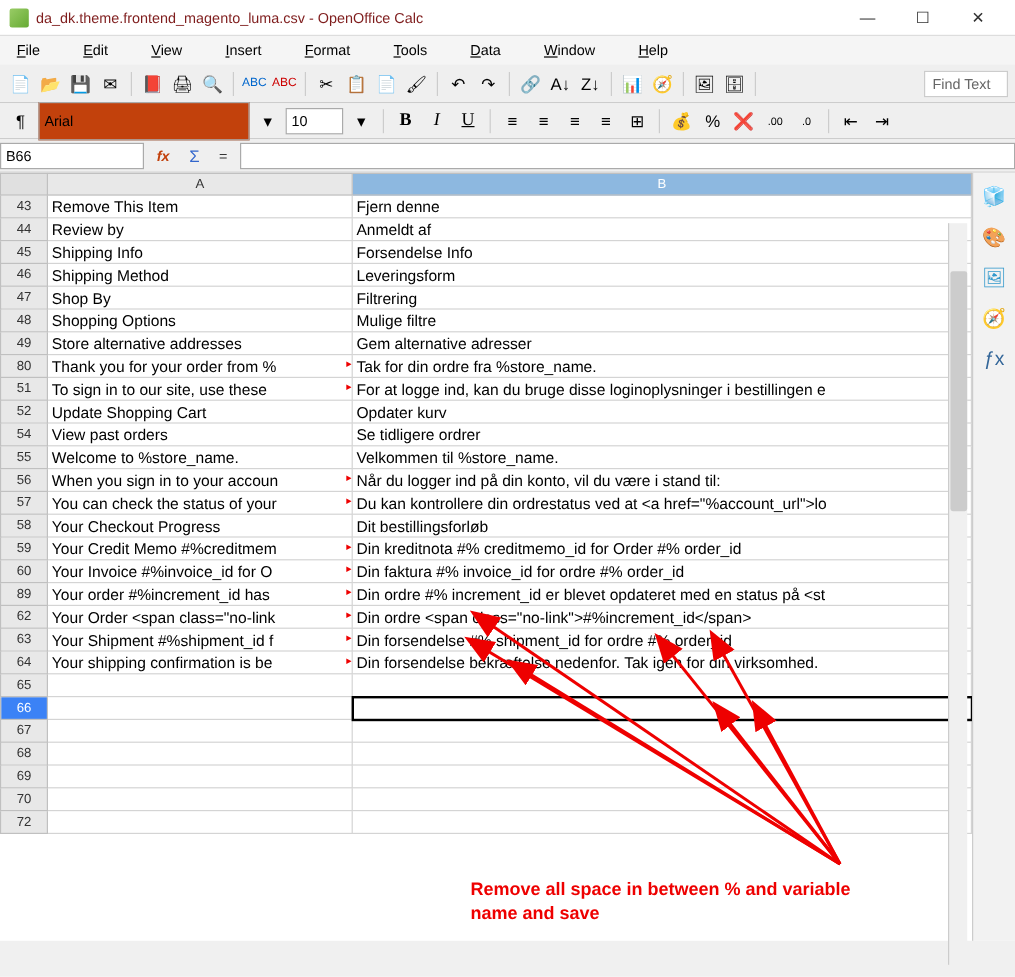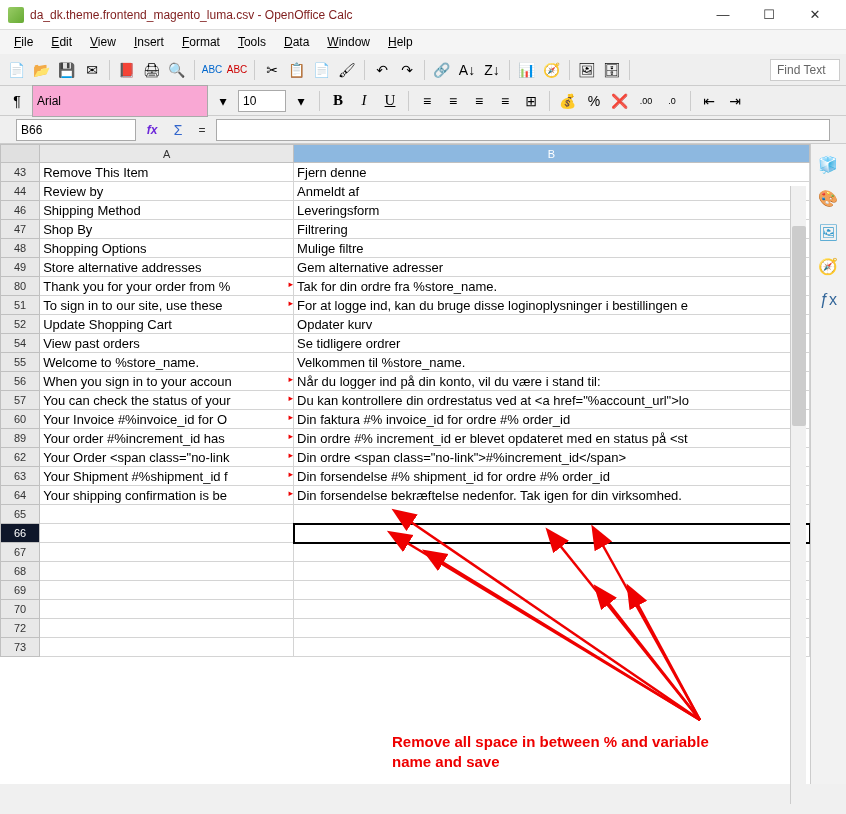--- a/index.html
+++ b/index.html
@@ -2,51 +2,51 @@
 <html><head>
 <meta charset="utf-8">
 <style>
 *{box-sizing:border-box;margin:0;padding:0;font-family:"Segoe UI",Tahoma,sans-serif;font-size:12px}
 body{background:#f0f0f0;width:846px;height:814px;overflow:hidden;position:relative}
 .titlebar{height:30px;background:#fff;display:flex;align-items:center;padding:0 8px;border-bottom:1px solid #ddd}
 .titlebar .icon{width:16px;height:16px;background:linear-gradient(135deg,#9c6 0%,#6a3 100%);border-radius:2px;margin-right:6px}
 .titlebar .title{flex:1;font-size:12px;color:#7f1d1d}
 .winctl{display:flex;gap:0}
 .winctl div{width:46px;height:30px;display:flex;align-items:center;justify-content:center;font-size:13px;color:#333;cursor:pointer}
-.menubar{height:24px;background:#f5f5f5;display:flex;align-items:center;padding:0 6px;gap:2px}
+.menubar{height:24px;background:#f5f5f5;display:flex;align-items:center;padding:0 6px;gap:20px}
 .menubar .menu{padding:2px 8px;font-size:12px;color:#000;cursor:pointer}
 .menubar .menu u{text-decoration:underline}
 .toolbar{height:32px;background:#efefef;border-bottom:1px solid #ccc;display:flex;align-items:center;padding:0 6px;gap:3px;overflow:hidden}
 .tbtn{width:22px;height:22px;display:flex;align-items:center;justify-content:center;border:1px solid transparent;border-radius:2px;cursor:pointer;font-size:14px}
 .tsep{width:1px;height:20px;background:#ccc;margin:0 3px}
 .findtext{border:1px solid #ccc;padding:3px 6px;font-size:12px;color:#666;background:#fff;width:70px}
 .toolbar2{height:30px;background:#efefef;border-bottom:1px solid #ccc;display:flex;align-items:center;padding:0 6px;gap:4px}
-.fontname{width:176px;height:32px;border:1px solid #aaa;padding:0 4px;background:#f9a8d4;font-size:12px}
+.fontname{width:176px;height:32px;border:1px solid #aaa;padding:0 4px;background:#c2410c;font-size:12px}
 .fontsize{width:48px;height:22px;border:1px solid #aaa;padding:0 4px;background:#fff;font-size:12px}
 .fmtbtn{width:22px;height:22px;display:flex;align-items:center;justify-content:center;cursor:pointer;font-family:serif}
 .fmtbtn.bold{font-weight:bold;font-size:15px}
 .fmtbtn.italic{font-style:italic;font-size:15px}
 .fmtbtn.underline{text-decoration:underline;font-size:15px}
-.formulabar{height:28px;background:#efefef;border-bottom:1px solid #ccc;display:flex;align-items:center;padding:0 16px;gap:6px}
+.formulabar{height:28px;background:#efefef;border-bottom:1px solid #ccc;display:flex;align-items:center;padding:0 0;gap:6px}
 .cellref{width:120px;height:22px;border:1px solid #aaa;padding:0 4px;background:#fff;font-size:12px}
-.fxbtn{width:20px;height:20px;display:flex;align-items:center;justify-content:center;font-style:italic;font-weight:bold;color:#6d28d9;cursor:pointer}
+.fxbtn{width:20px;height:20px;display:flex;align-items:center;justify-content:center;font-style:italic;font-weight:bold;color:#c2410c;cursor:pointer}
 .sigbtn{width:20px;height:20px;display:flex;align-items:center;justify-content:center;color:#36c;cursor:pointer;font-size:14px}
 .eqbtn{width:16px;height:20px;display:flex;align-items:center;justify-content:center;color:#333;cursor:pointer}
 .formulainput{flex:1;height:22px;border:1px solid #aaa;padding:0 4px;background:#fff}
 .sheetarea{display:flex;height:640px;background:#fff}
 .grid{flex:1;overflow:hidden;position:relative}
 table{border-collapse:collapse;width:100%}
 .colhdr th{background:#e8e8e8;border:1px solid #c0c0c0;font-weight:normal;font-size:11px;color:#333;height:18px;text-align:center}
 .colhdr th.sel{background:#8db8e0;color:#fff}
 .colhdr .corner{width:38px;background:#e0e0e0}
 .colhdr .colA{width:246px}
 .colhdr .colB{width:500px}
 tbody td{border:1px solid #d4d4d4;height:19px;padding:0 3px;font-size:13px;color:#000;white-space:nowrap;overflow:hidden}
 tbody .rowhdr{background:#e8e8e8;border:1px solid #c0c0c0;text-align:center;font-size:11px;color:#333;width:38px}
-tbody .rowhdr.sel{background:#0f172a;color:#fff}
+tbody .rowhdr.sel{background:#3b82f6;color:#fff}
 tbody tr.selrow td.cellsel{outline:2px solid #000;outline-offset:-1px}
 .sidepanel{width:36px;background:#f2f2f2;border-left:1px solid #ccc;display:flex;flex-direction:column;align-items:center;padding-top:8px;gap:10px}
 .sideicon{width:24px;height:24px;display:flex;align-items:center;justify-content:center;font-size:16px;cursor:pointer;border-radius:3px}
 .annot{position:absolute;color:#e00;font-size:15px;font-weight:bold;pointer-events:none;line-height:1.3}
 .arrow{position:absolute;pointer-events:none}
 .scrollv{position:absolute;right:40px;top:186px;width:16px;height:618px;background:#f0f0f0;border-left:1px solid #ccc}
 .scrollv .thumb{position:absolute;top:40px;width:14px;left:1px;height:200px;background:#ccc;border-radius:2px}
 .trunc{position:relative}
 .trunc::after{content:"▸";position:absolute;right:0;top:2px;font-size:9px;color:#e00}
 </style>
@@ -160,20 +160,25 @@
             <td class="rowhdr">43</td>
             <td>Remove This Item</td>
             <td>Fjern denne</td>
           </tr>
           <tr>
             <td class="rowhdr">44</td>
             <td>Review by</td>
             <td>Anmeldt af</td>
           </tr>
           <tr>
+            <td class="rowhdr">45</td>
+            <td>Shipping Info</td>
+            <td>Forsendelse Info</td>
+          </tr>
+          <tr>
             <td class="rowhdr">46</td>
             <td>Shipping Method</td>
             <td>Leveringsform</td>
           </tr>
           <tr>
             <td class="rowhdr">47</td>
             <td>Shop By</td>
             <td>Filtrering</td>
           </tr>
           <tr>
@@ -215,20 +220,30 @@
             <td class="rowhdr">56</td>
             <td class="trunc">When you sign in to your accoun</td>
             <td>Når du logger ind på din konto, vil du være i stand til:</td>
           </tr>
           <tr>
             <td class="rowhdr">57</td>
             <td class="trunc">You can check the status of your</td>
             <td>Du kan kontrollere din ordrestatus ved at &lt;a href="%account_url"&gt;lo</td>
           </tr>
           <tr>
+            <td class="rowhdr">58</td>
+            <td>Your Checkout Progress</td>
+            <td>Dit bestillingsforløb</td>
+          </tr>
+          <tr>
+            <td class="rowhdr">59</td>
+            <td class="trunc">Your Credit Memo #%creditmem</td>
+            <td>Din kreditnota #% creditmemo_id for Order #% order_id</td>
+          </tr>
+          <tr>
             <td class="rowhdr">60</td>
             <td class="trunc">Your Invoice #%invoice_id for O</td>
             <td>Din faktura #% invoice_id for ordre #% order_id</td>
           </tr>
           <tr>
             <td class="rowhdr">89</td>
             <td class="trunc">Your order #%increment_id has </td>
             <td>Din ordre #% increment_id er blevet opdateret med en status på &lt;st</td>
           </tr>
           <tr>
@@ -271,25 +286,20 @@
             <td></td>
             <td></td>
           </tr>
           <tr>
             <td class="rowhdr">70</td>
             <td></td>
             <td></td>
           </tr>
           <tr>
             <td class="rowhdr">72</td>
-            <td></td>
-            <td></td>
-          </tr>
-          <tr>
-            <td class="rowhdr">73</td>
             <td></td>
             <td></td>
           </tr>
         </tbody>
     </table>
   </div>
   <div class="sidepanel">
     <div class="sideicon" style="color:#396">🧊</div>
     <div class="sideicon" style="color:#c60">🎨</div>
     <div class="sideicon" style="color:#39c">🖼</div>

